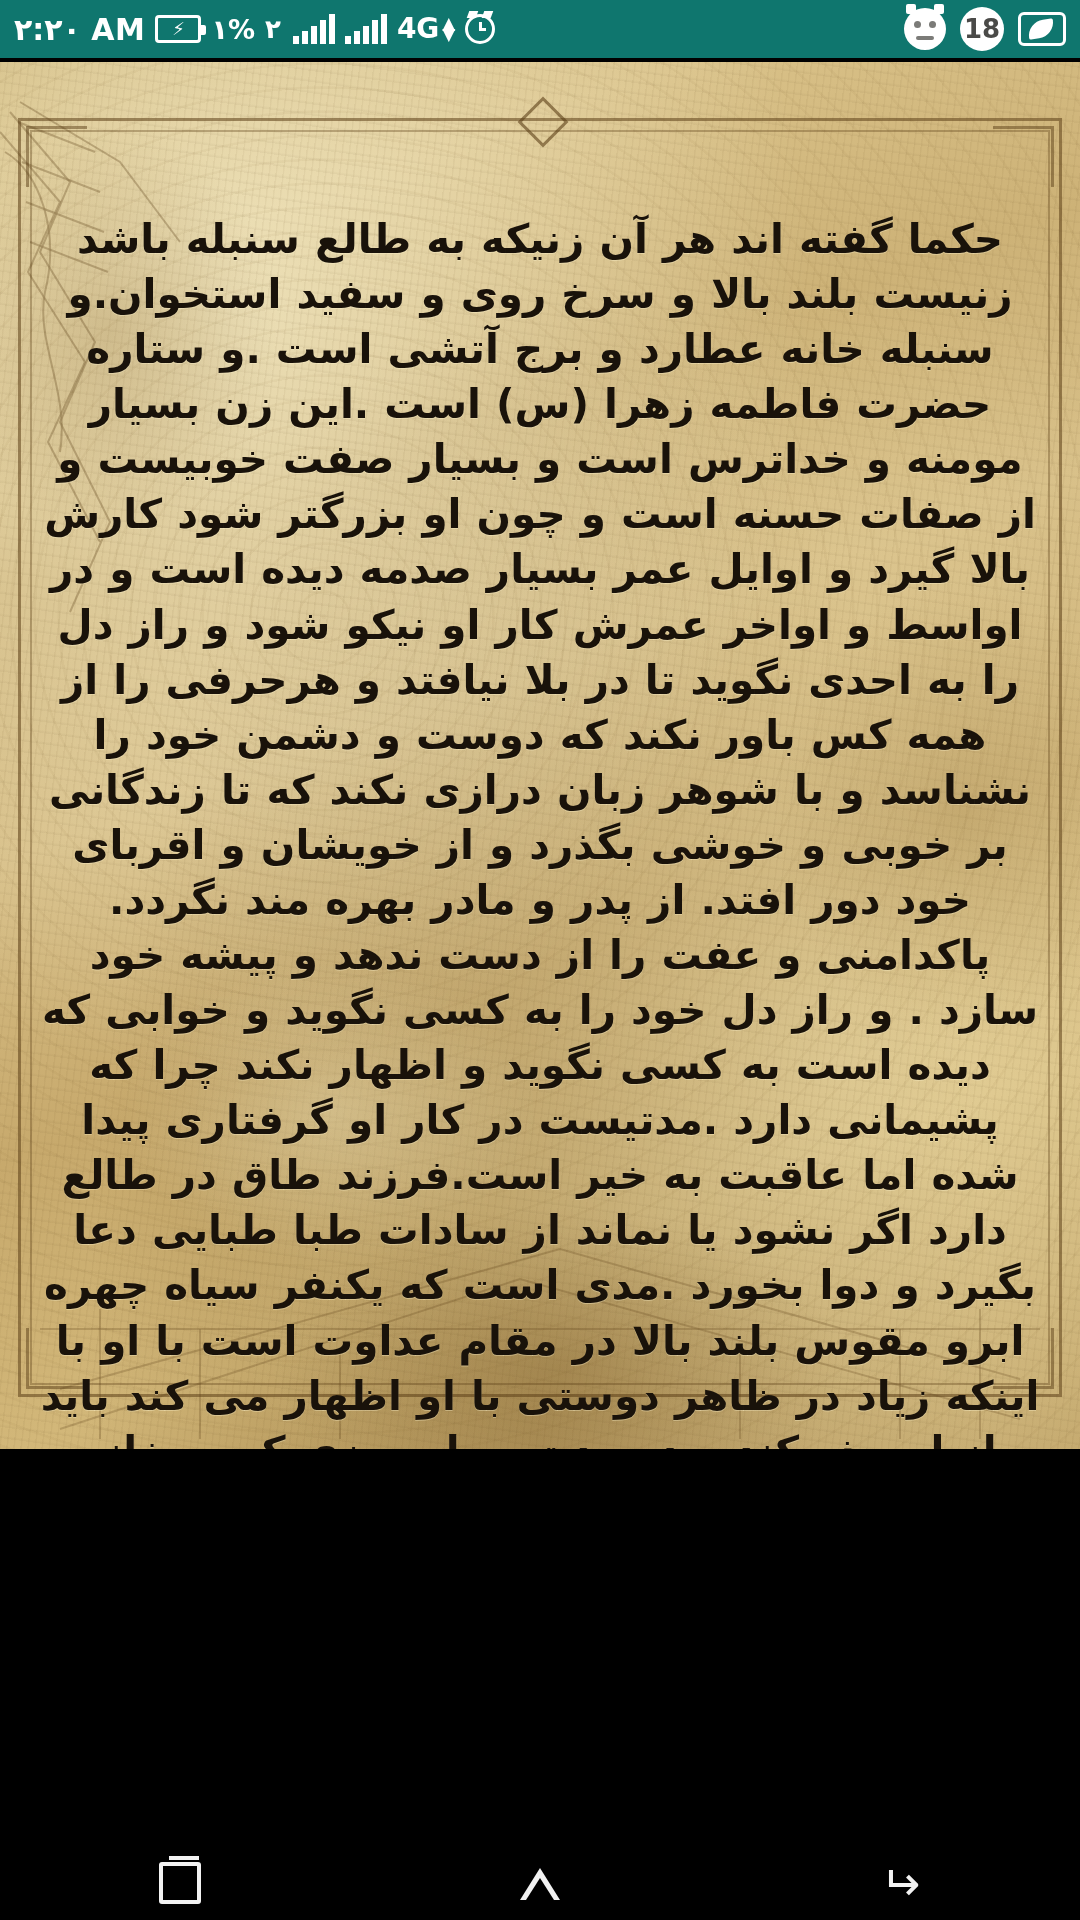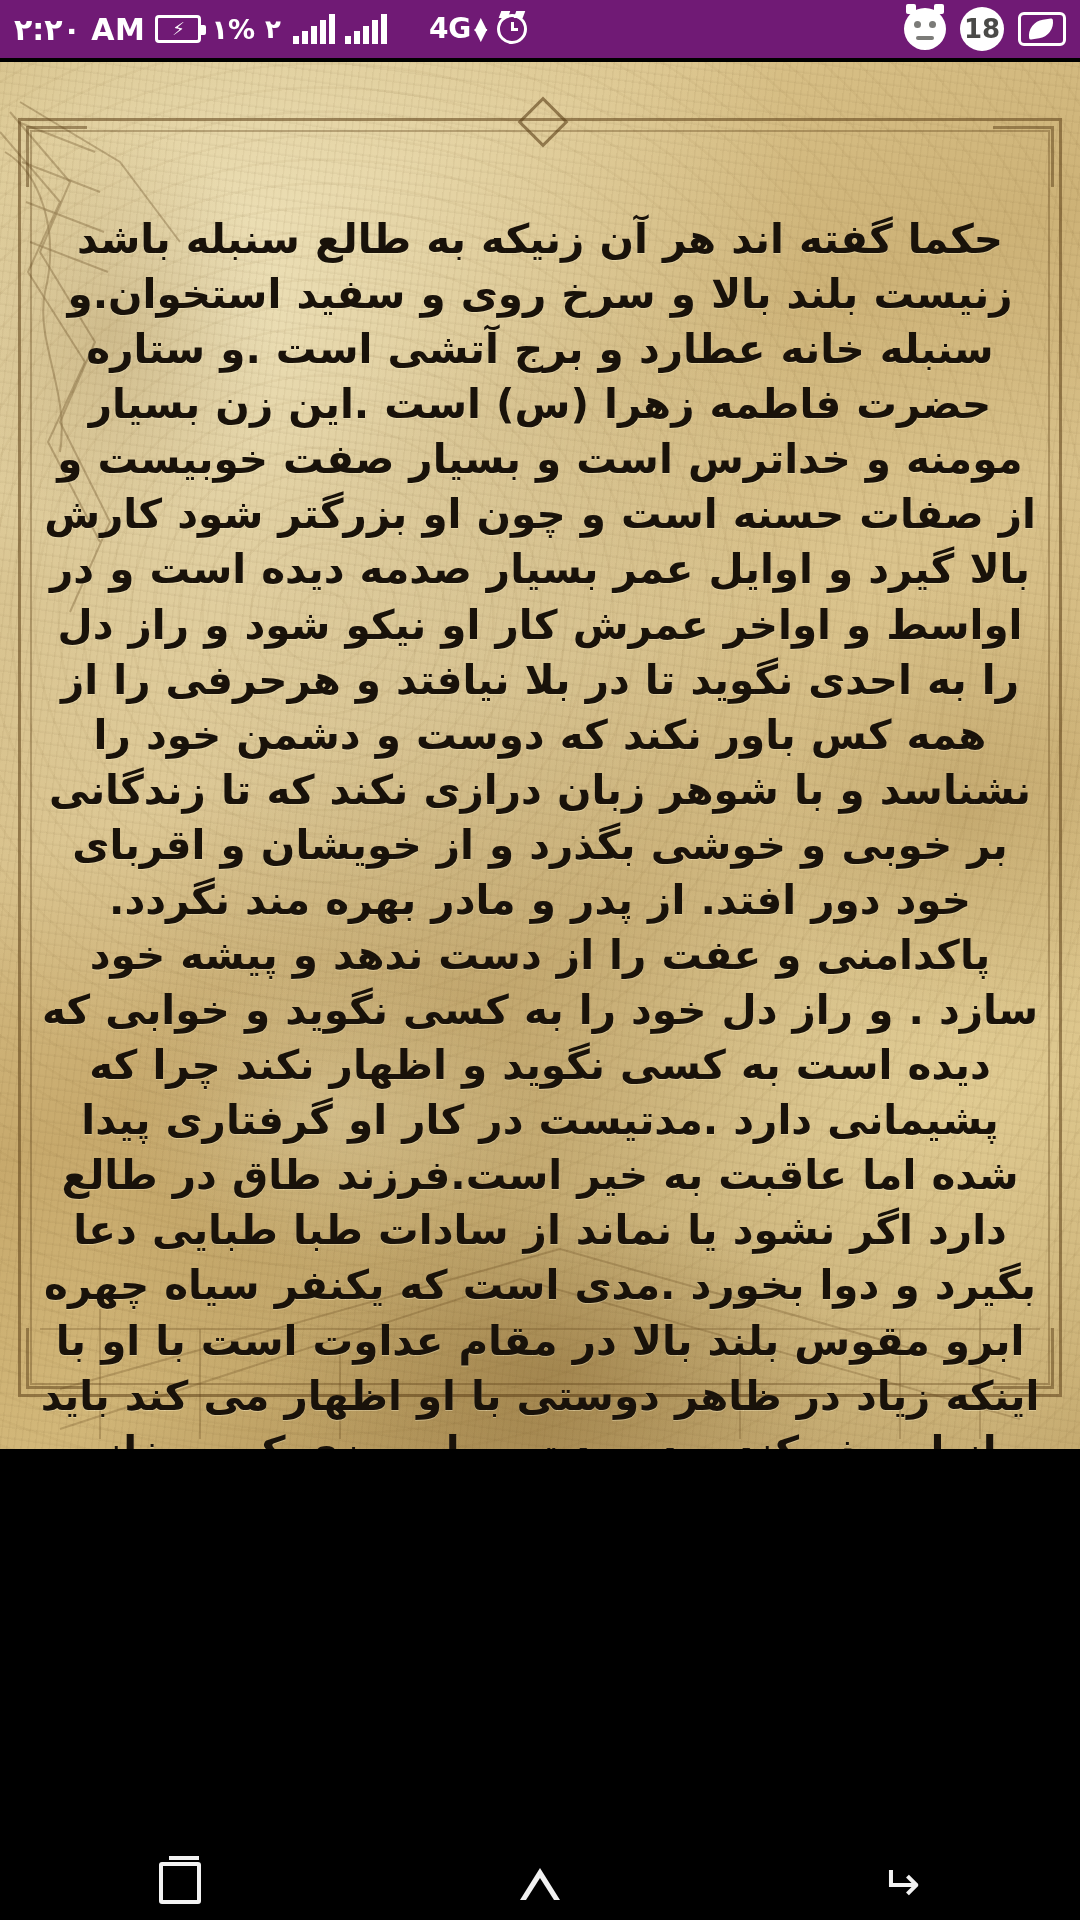--- a/index.html
+++ b/index.html
@@ -20,21 +20,21 @@
     background: #000;
     overflow: hidden;
   }
 
   
   .status-bar {
     position: absolute;
     top: 0; left: 0;
     width: 1080px;
     height: 58px;
-    background: #701a75;
+    background: #0f766e;
     display: flex;
     align-items: center;
     direction: ltr;
     box-sizing: border-box;
     padding: 0 14px;
   }
   .status-left {
     display: flex;
     align-items: center;
     gap: 10px;
@@ -103,21 +103,20 @@
   .sim-num {
     color: #fff;
     font-size: 26px;
     font-weight: bold;
     margin-right: 2px;
   }
   .net-type {
     display: flex;
     align-items: center;
     gap: 3px;
-    margin-left: 32px;
   }
   .net-label {
     color: #fff;
     font-size: 28px;
     font-weight: bold;
     line-height: 1;
   }
   .net-arrows {
     display: flex;
     flex-direction: column;

